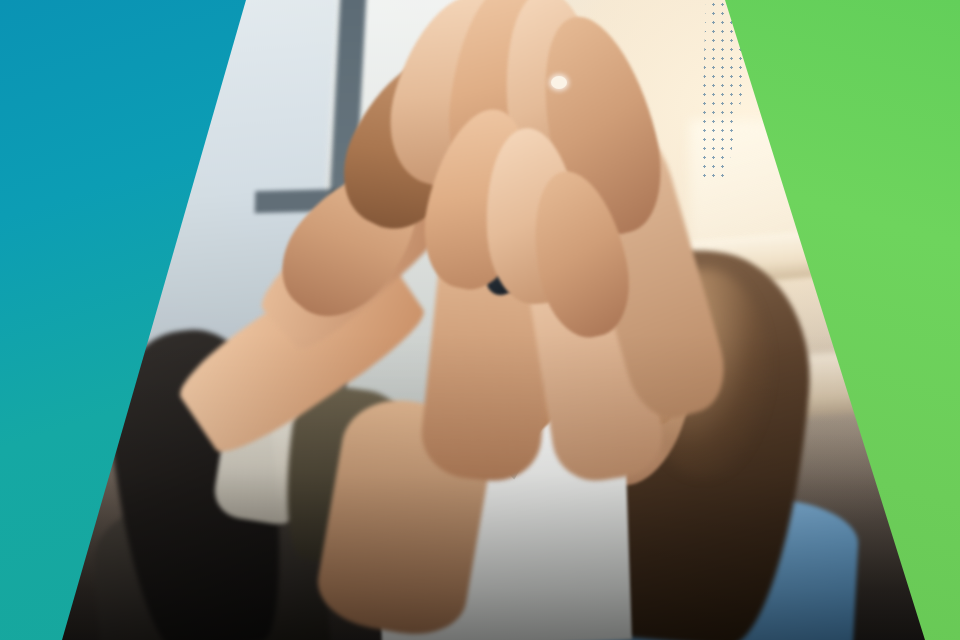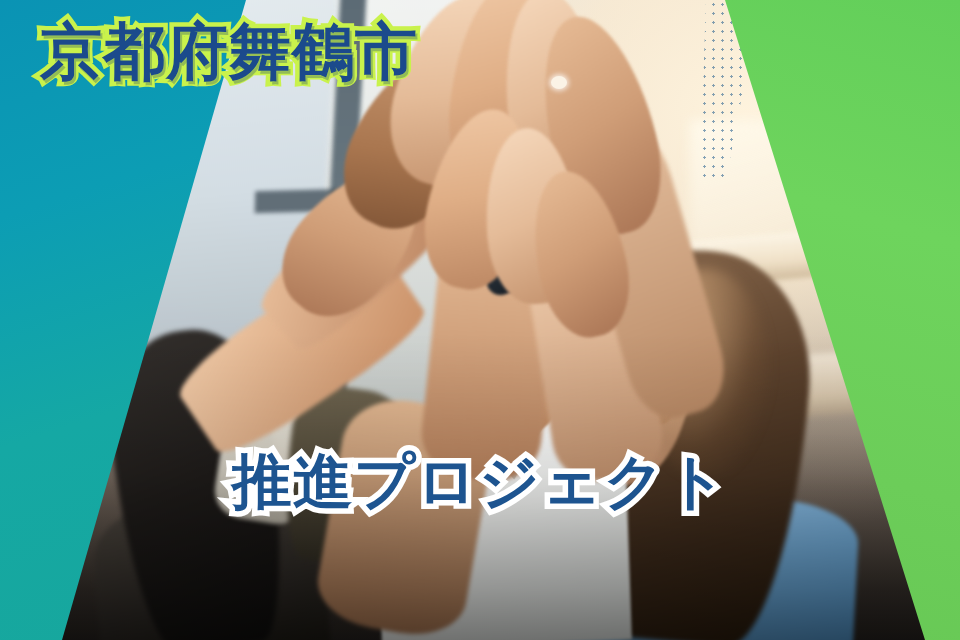--- a/index.html
+++ b/index.html
@@ -491,19 +491,17 @@
     <div class="limb skin-b hand9"></div>
     <div class="ring"></div>
 
     <div class="photo-vignette"></div>
   </div>
 
   <div class="panel panel-left"></div>
   <div class="panel-dots"></div>
   <div class="panel panel-right"></div>
 
-  <div class="city-title">京都府舞鶴市</div>
 
   <div class="headline">
-    <span class="headline-line2">推進プロジェクト</span>
   </div>
 
 </div>
 
 </body></html>

